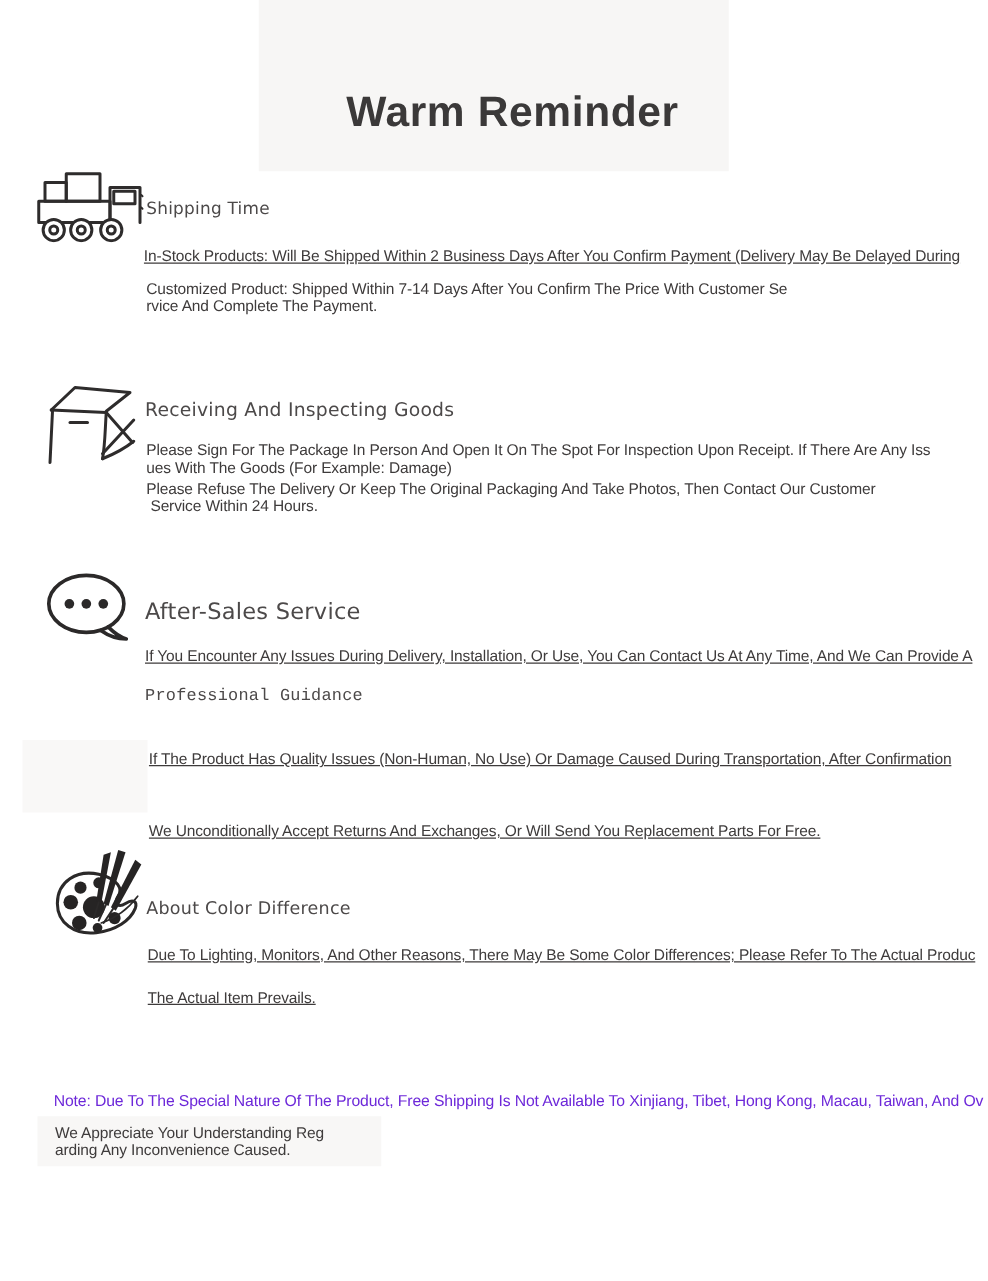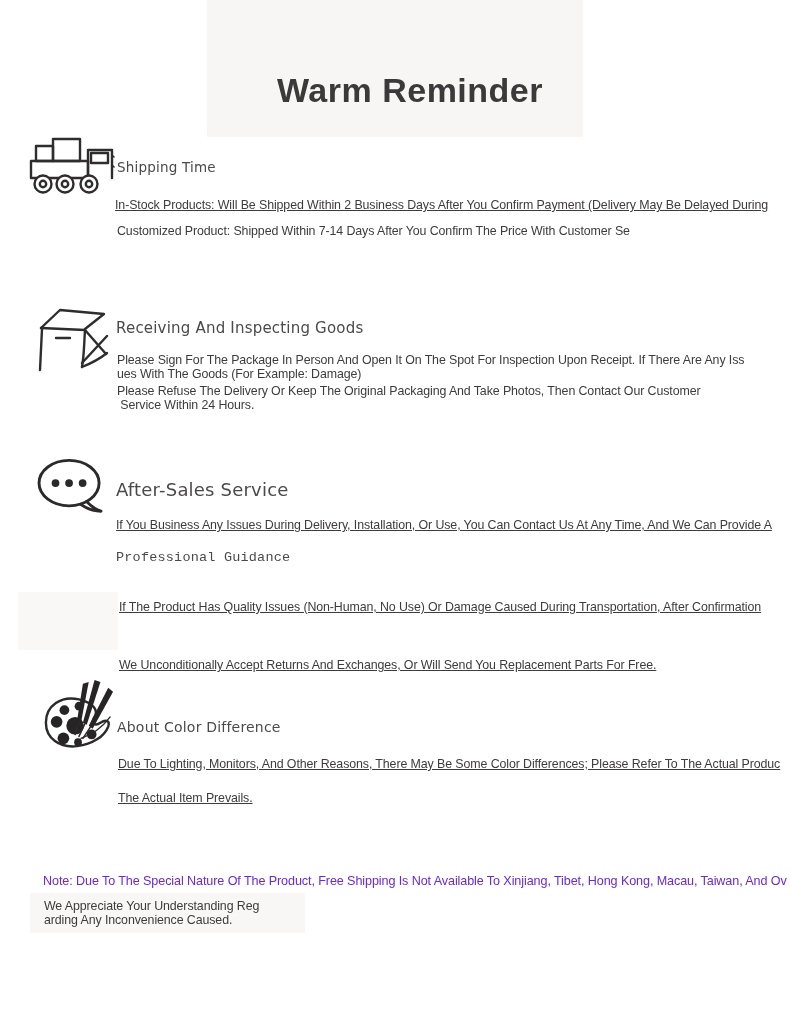--- a/index.html
+++ b/index.html
@@ -80,20 +80,21 @@
     <circle cx="37" cy="48" r="8.5" fill="#fff"></circle>
     <circle cx="37" cy="48" r="3.2"></circle>
     <circle cx="61" cy="48" r="8.5" fill="#fff"></circle>
     <circle cx="61" cy="48" r="3.2"></circle>
   </svg>
 </div>
 <div class="sec-heading" id="h-shipping">Shipping Time</div>
 <div class="para clip" id="s1-p1">In-Stock Products: Will Be Shipped Within 2 Business Days After You Confirm Payment (Delivery May Be Delayed During</div>
 <div class="para" id="s1-p2">
   <span class="line">Customized Product: Shipped Within 7-14 Days After You Confirm The Price With Customer Se</span>
+  <span class="line">rvice And Complete The Payment.</span>
 </div>
 
 <div class="icon" id="icon-box">
   <svg viewBox="0 0 80 80" width="80" height="80" fill="none" stroke="#2e2c2c" stroke-width="2.4" stroke-linecap="round" stroke-linejoin="round">
     <path d="M8 31 L27 13 L71 17 L52 32"></path>
     <path d="M8 31 L52 33"></path>
     <path d="M9 32 L7 73"></path>
     <path d="M52 33 C51 48 51 60 49 70"></path>
     <path d="M23 41 L37 41"></path>
     <path d="M52 33 L73 57"></path>
@@ -114,21 +115,21 @@
 <div class="icon" id="icon-chat">
   <svg viewBox="0 0 78 64" width="76" height="62" fill="none" stroke="#2b2929" stroke-width="3" stroke-linecap="round" stroke-linejoin="round">
     <ellipse cx="37" cy="29" rx="31" ry="23.5"></ellipse>
     <path d="M55 48 Q63 56 70 58 Q59 58 49 51"></path>
     <circle cx="23" cy="29" r="4" fill="#2b2929" stroke="none"></circle>
     <circle cx="37" cy="29" r="4" fill="#2b2929" stroke="none"></circle>
     <circle cx="51" cy="29" r="4" fill="#2b2929" stroke="none"></circle>
   </svg>
 </div>
 <div class="sec-heading" id="h-aftersales">After-Sales Service</div>
-<div class="para clip" id="s3-p1">If You Business Any Issues During Delivery, Installation, Or Use, You Can Contact Us At Any Time, And We Can Provide A</div>
+<div class="para clip" id="s3-p1">If You Encounter Any Issues During Delivery, Installation, Or Use, You Can Contact Us At Any Time, And We Can Provide A</div>
 <div id="h-subheading">Professional Guidance</div>
 <div class="para clip" id="s3-p2">If The Product Has Quality Issues (Non-Human, No Use) Or Damage Caused During Transportation, After Confirmation</div>
 <div class="para clip" id="s3-p3">We Unconditionally Accept Returns And Exchanges, Or Will Send You Replacement Parts For Free.</div>
 
 <div class="icon" id="icon-palette">
   <svg viewBox="0 0 84 76" width="82" height="74" fill="none" stroke="#2b2929" stroke-width="2.5" stroke-linecap="round" stroke-linejoin="round">
     <path d="M42 22 C24 18 8 28 8 46 C8 62 22 72 40 70 C56 68 68 60 72 50 C74 44 70 42 64 46 C58 50 54 46 58 40 C62 34 58 26 42 22 Z"></path>
     <circle cx="27" cy="33" r="5" fill="#262424" stroke="none"></circle>
     <circle cx="42" cy="29" r="4.5" fill="#262424" stroke="none"></circle>
     <circle cx="19" cy="45" r="6" fill="#262424" stroke="none"></circle>

